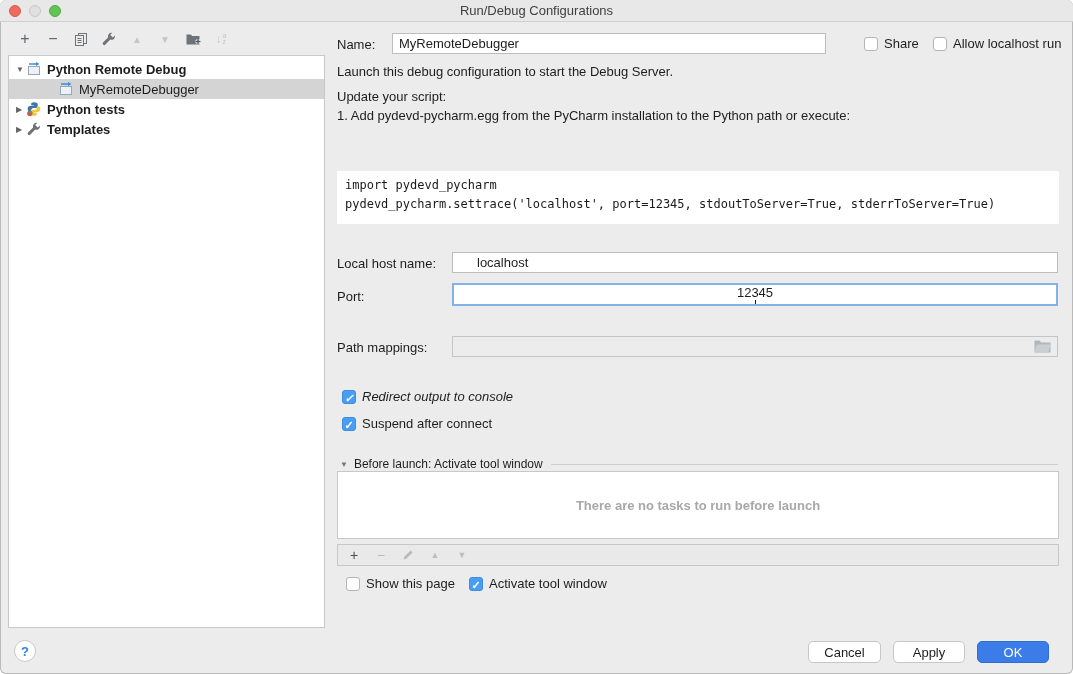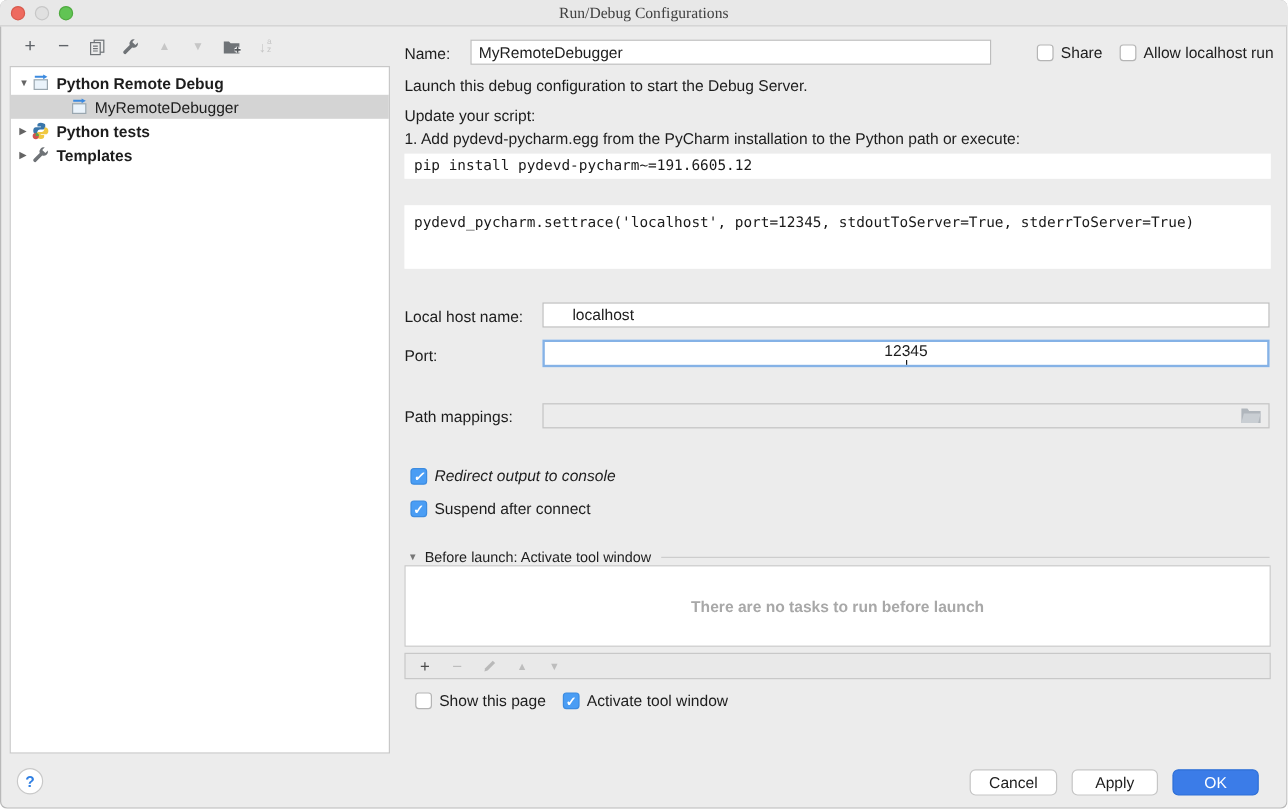--- a/index.html
+++ b/index.html
@@ -2,21 +2,21 @@
 <html><head>
 <meta charset="utf-8">
 <style>
   * { margin:0; padding:0; box-sizing:border-box; }
   html,body { width:1073px; height:674px; background:#fff; font-family:"Liberation Sans", sans-serif; }
   .win { position:relative; width:1073px; height:674px; background:#ececec; border-radius:6px; overflow:hidden;
          box-shadow: inset 0 0 0 1px #b9b9b9; }
 
   
   .titlebar { position:absolute; left:0; top:0; width:100%; height:22px; background:#e8e8e8;
-              border-bottom:1px solid #d0d0d0; display:flex; align-items:center; justify-content:center;font-family:Liberation Serif, serif; }
+              border-bottom:1px solid #d0d0d0; display:flex; align-items:center; justify-content:center; }
   .title { font-size:13px; color:#404040; }
   .lights { position:absolute; left:9px; top:5px; display:flex; gap:8px; }
   .light { width:12px; height:12px; border-radius:50%; }
   .light.red    { background:#ee6a5f; border:1px solid #d85a4d; }
   .light.yellow { background:#e0e0e0; border:1px solid #c7c7c7; }
   .light.green  { background:#61c454; border:1px solid #4faa3f; }
 
   
   .lt-toolbar { position:absolute; left:17px; top:31px; display:flex; gap:12px; align-items:center; }
   .tbtn { width:16px; height:16px; display:flex; align-items:center; justify-content:center;
@@ -203,24 +203,22 @@
     <span>Share</span>
   </div>
   <div class="cbgroup" id="parallel-group">
     <span class="cb"></span>
     <span>Allow localhost run</span>
   </div>
 
   <div class="para" id="p-intro">Launch this debug configuration to start the Debug Server.</div>
   <div class="para" id="p-update">Update your script:</div>
   <div class="para" id="p-step1">1. Add pydevd-pycharm.egg from the PyCharm installation to the Python path or execute:</div>
-  <div class="codeblock" id="code-pip">
-    <div>pip install pydevd-pycharm~=191.6605.12</div>
-  </div>
   <div class="codeblock" id="code-import">
+    <div>import pydevd_pycharm</div>
     <div>pydevd_pycharm.settrace('localhost', port=12345, stdoutToServer=True, stderrToServer=True)</div>
   </div>
 
   <span class="flabel" id="host-label">Local host name:</span>
   <div class="field" id="host-field">
     <span>localhost</span>
   </div>
   <span class="flabel" id="port-label">Port:</span>
   <div class="field" id="port-field">
     <span>12345</span>

